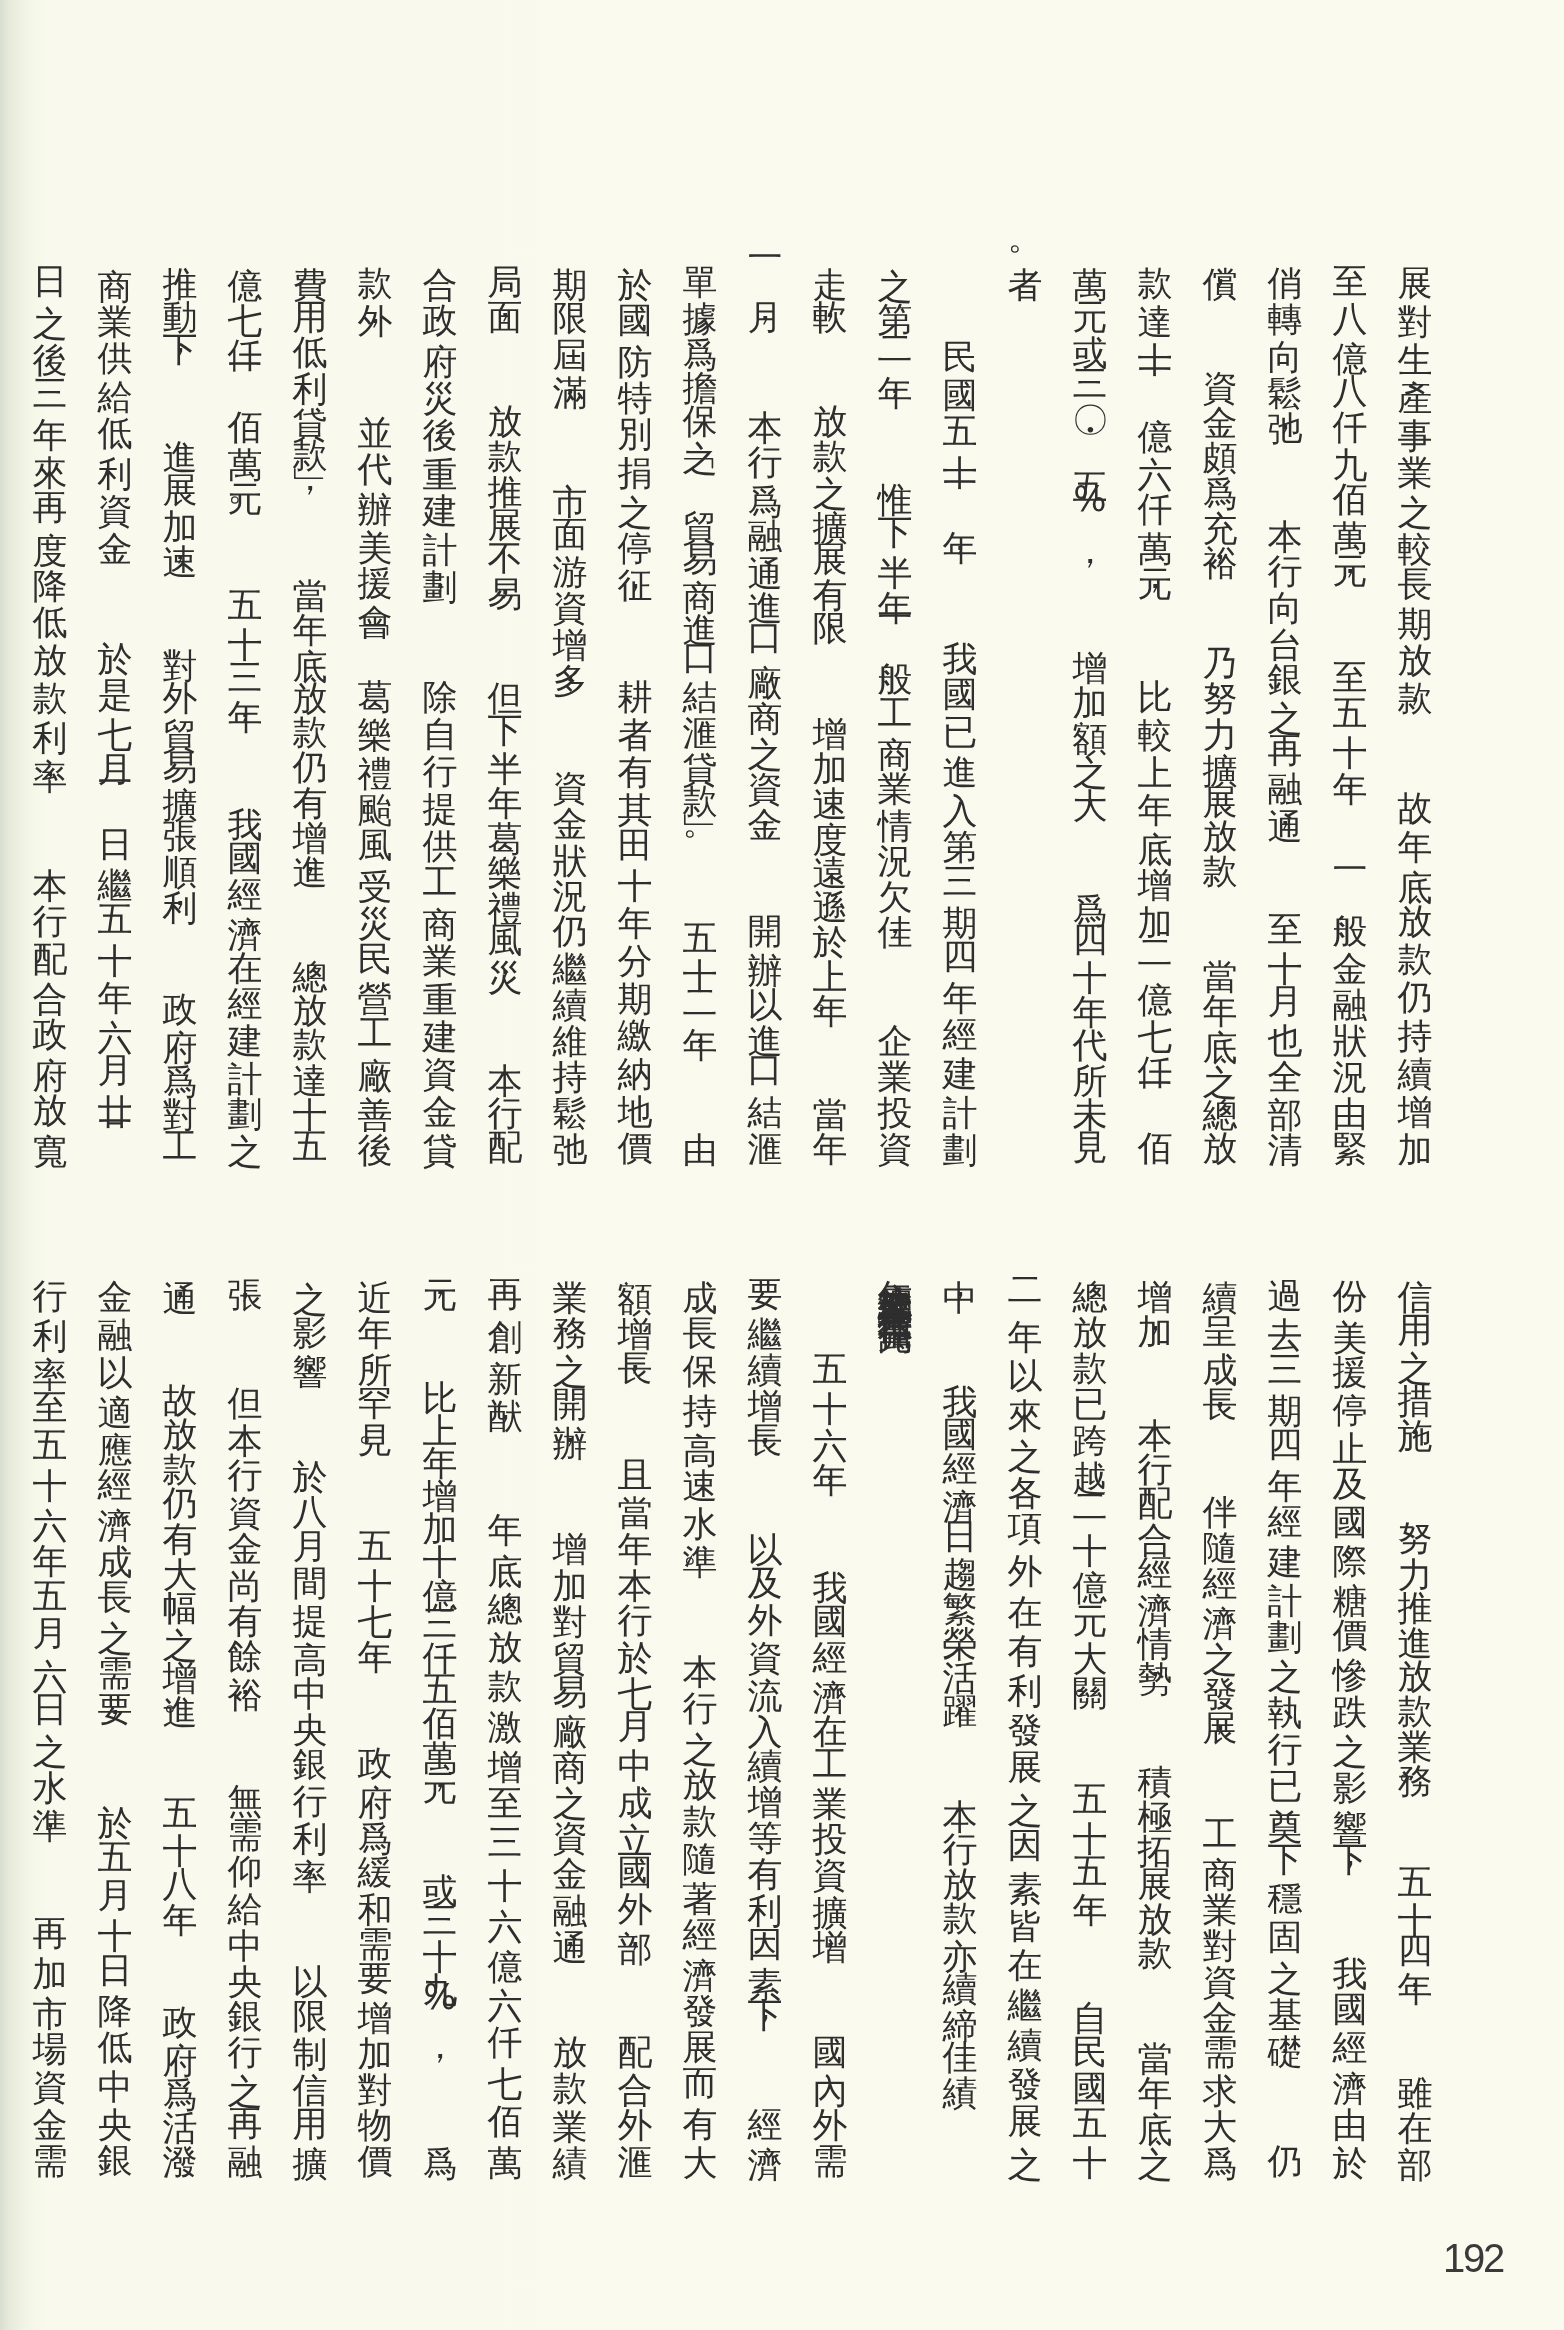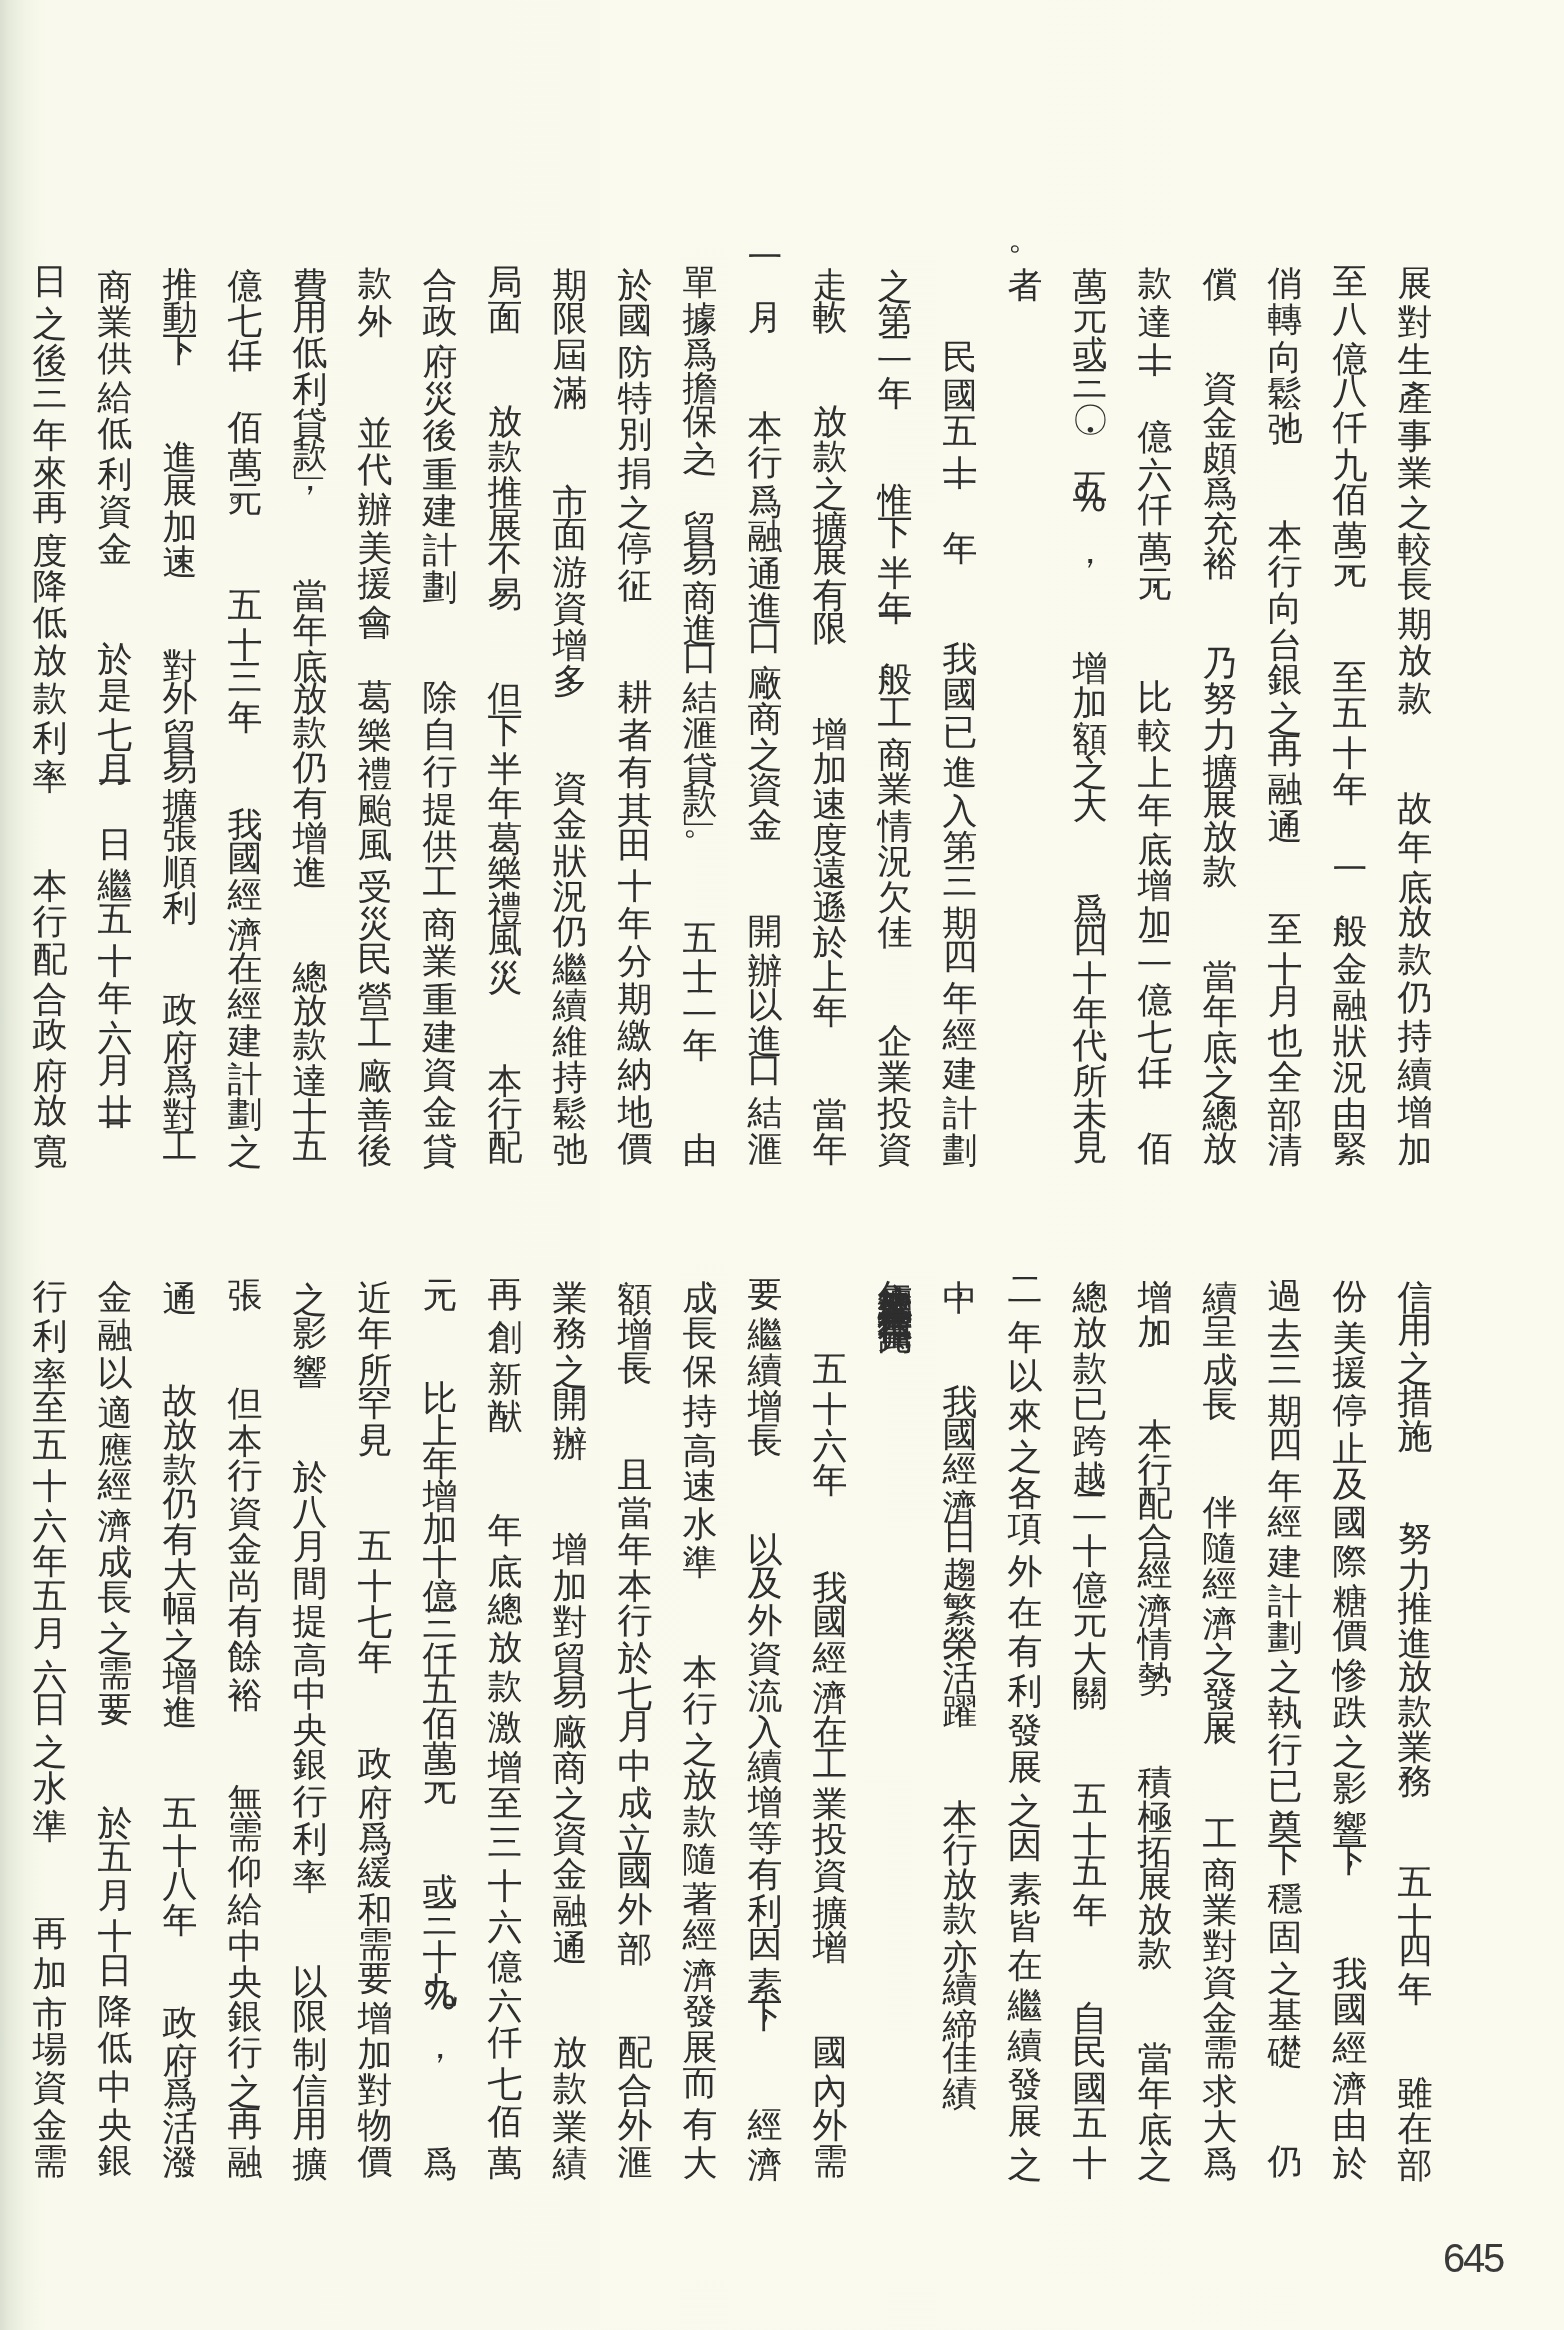--- a/index.html
+++ b/index.html
@@ -105,15 +105,15 @@
     <div class="col">再創新猷，年底總放款激增至三十六億六仟七佰萬</div>
     <div class="col">元，比上年增加十億三仟五佰萬元，或三十九%，爲</div>
     <div class="col">近年所罕見。五十七年，政府爲緩和需要增加對物價</div>
     <div class="col">之影響，於八月間提高中央銀行利率，以限制信用擴</div>
     <div class="col">張，但本行資金尚有餘裕，無需仰給中央銀行之再融</div>
     <div class="col">通，故放款仍有大幅之增進。五十八年，政府爲活潑</div>
     <div class="col">金融以適應經濟成長之需要，於五月十日降低中央銀</div>
     <div class="col">行利率至五十六年五月六日之水準，再加市場資金需</div>
   </div>
 
-  <div class="page-number">645</div>
+  <div class="page-number">192</div>
 </div>
 
 
 </body></html>

